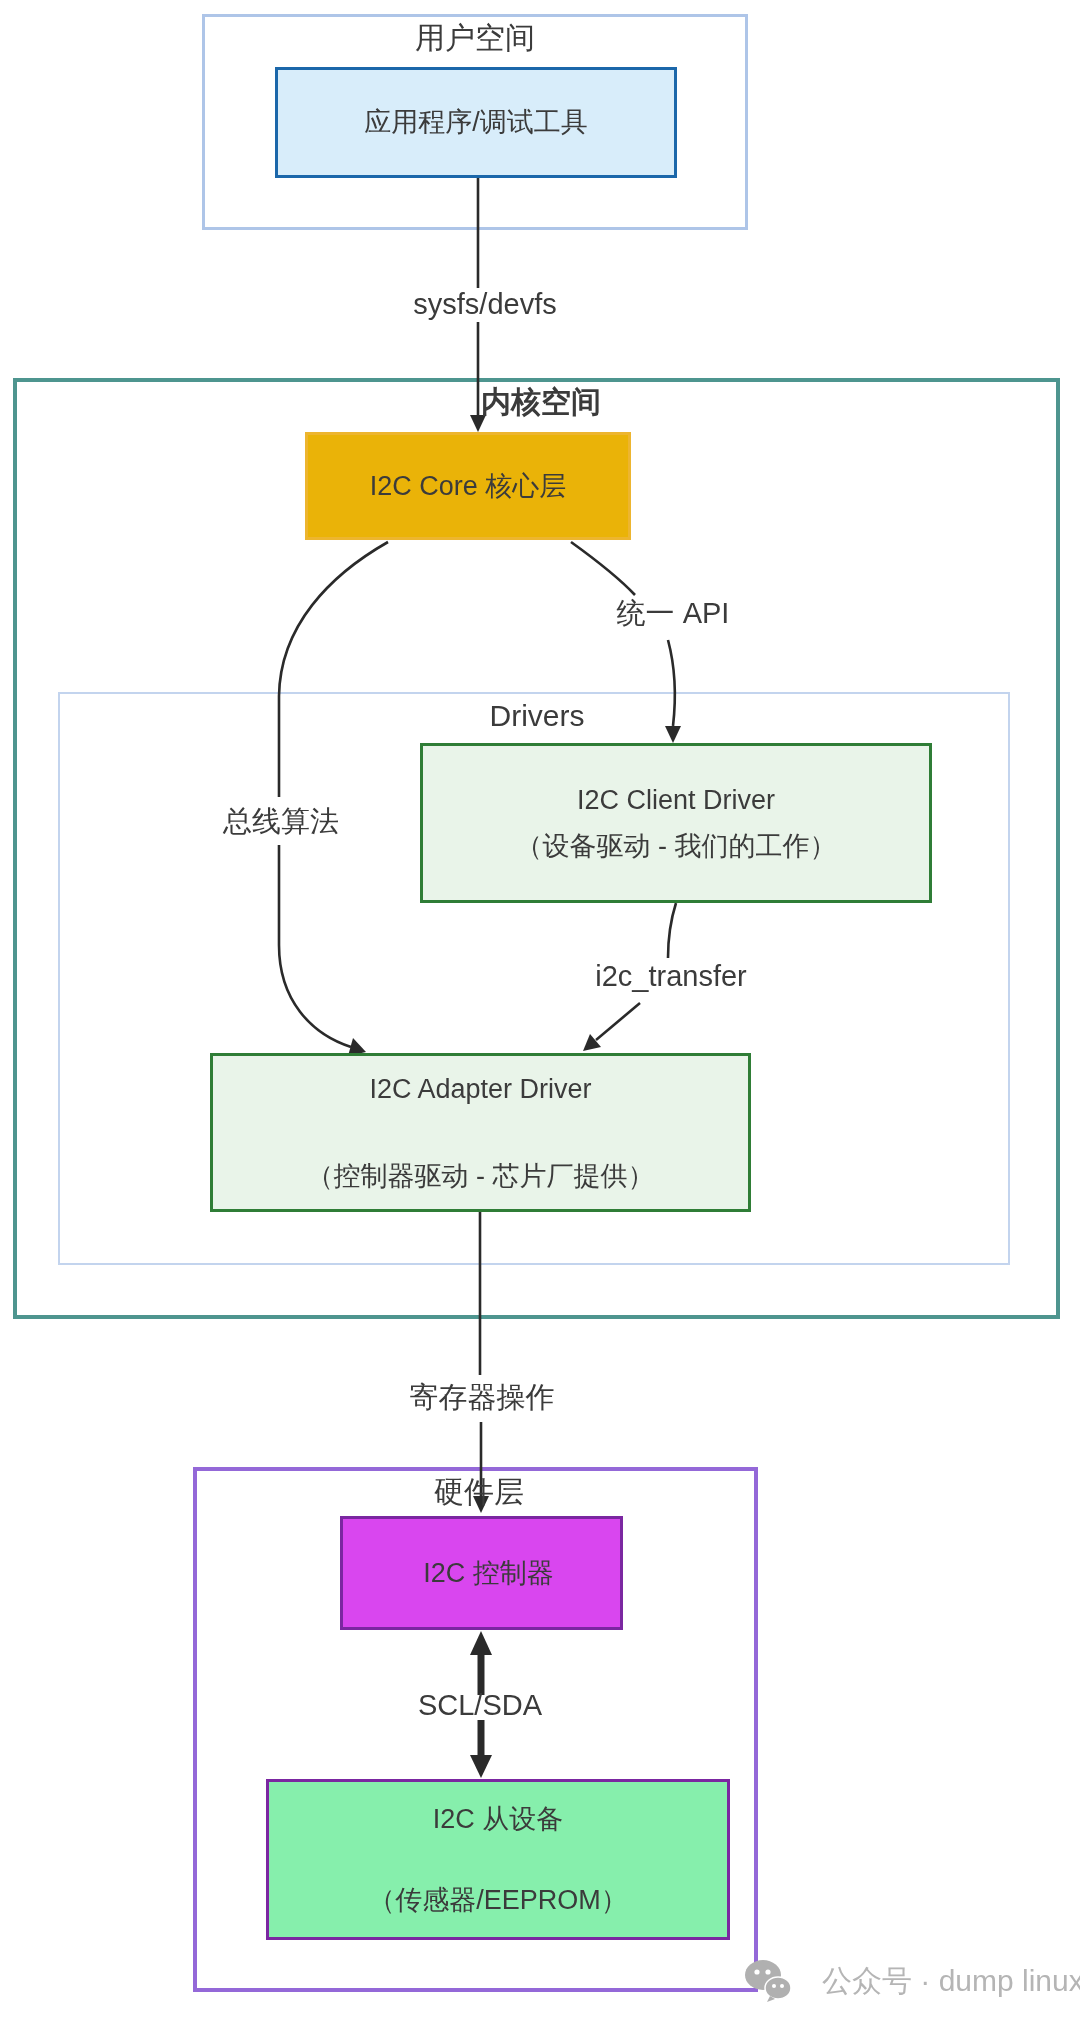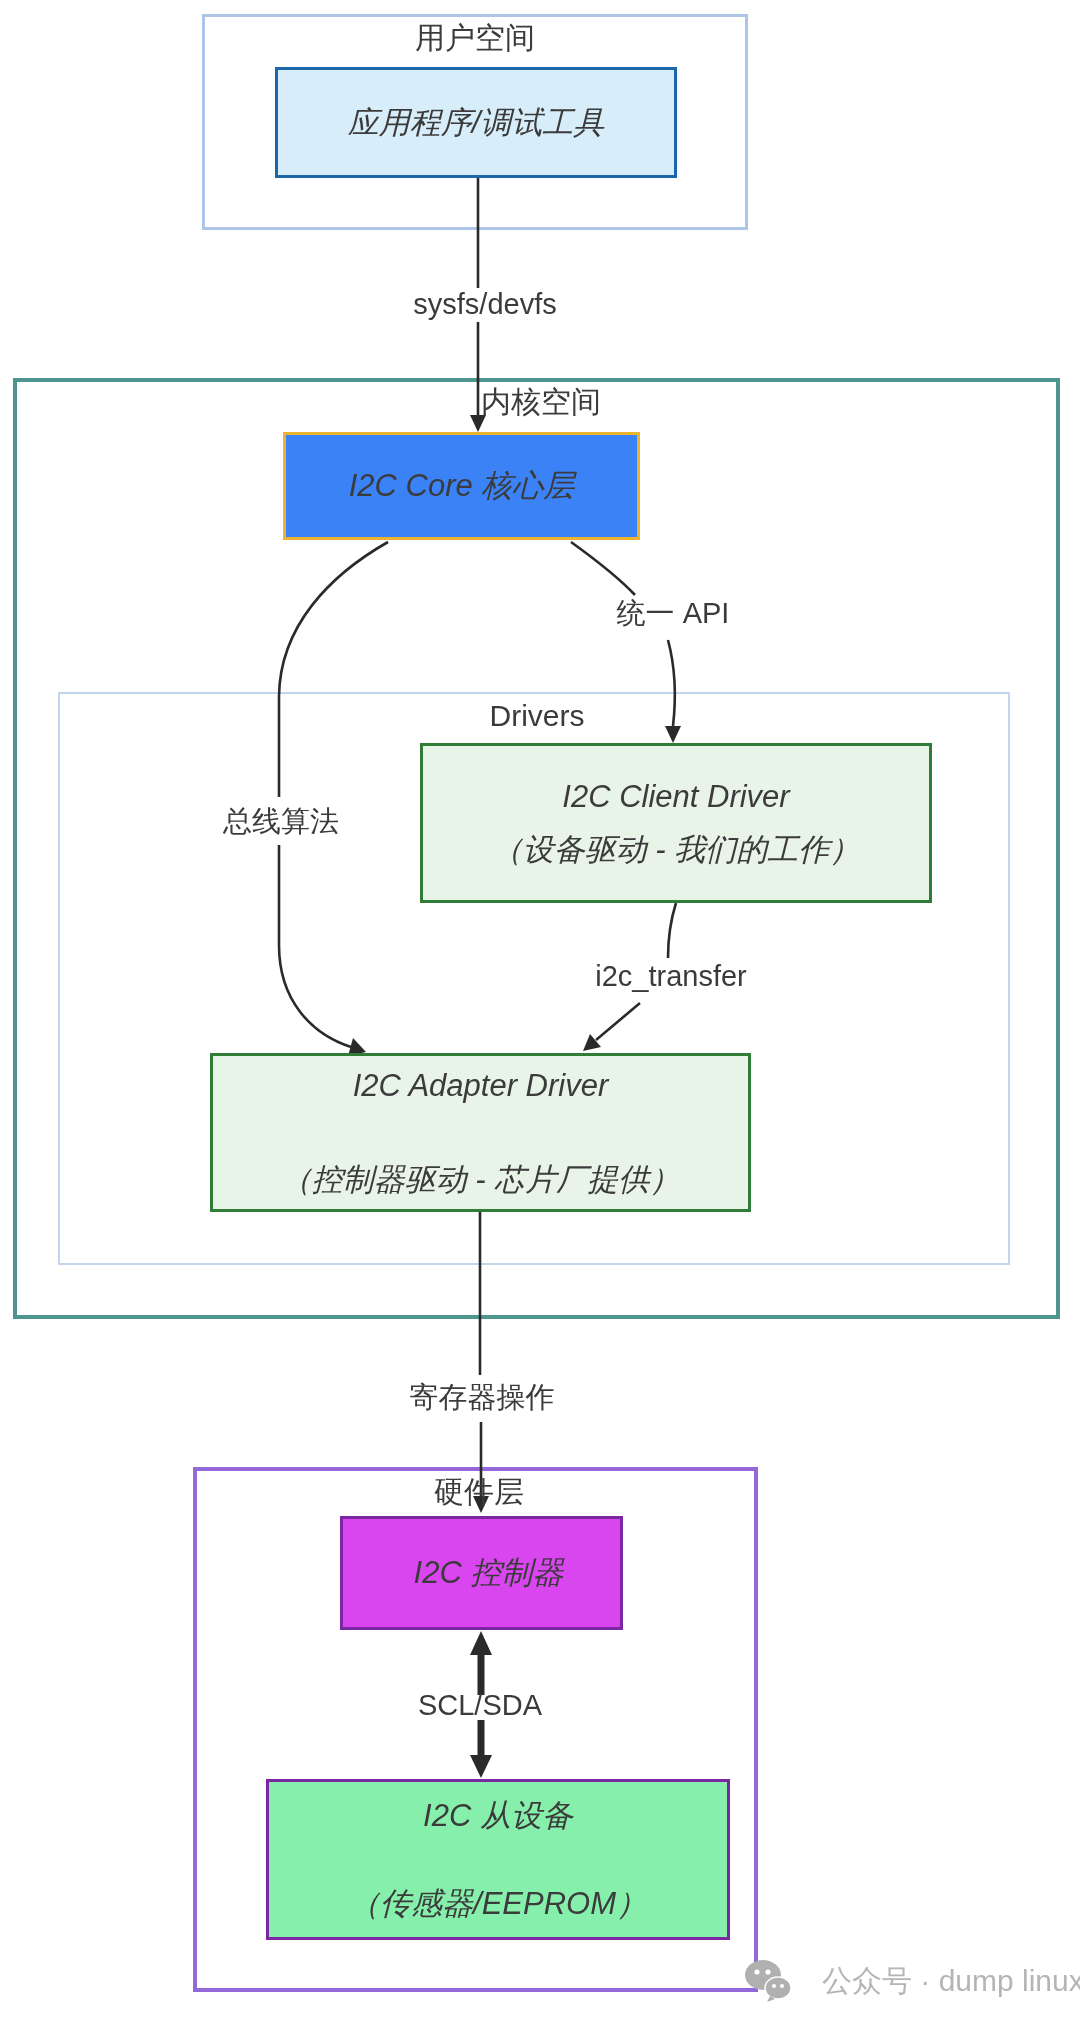--- a/index.html
+++ b/index.html
@@ -9,24 +9,24 @@
   }
   .container{position:absolute;background:transparent;box-sizing:border-box;}
   .container.user   {left:202px;top:14px;width:546px;height:216px;border:3px solid #aec5e8;}
   .container.kernel {left:13px;top:378px;width:1047px;height:941px;border:4px solid #4e958f;}
   .container.drivers{left:58px;top:692px;width:952px;height:573px;border:2px solid #c3d4ee;}
   .container.hw     {left:193px;top:1467px;width:565px;height:525px;border:4px solid #9468d8;}
 
   .node{
     position:absolute;box-sizing:border-box;display:flex;flex-direction:column;
     align-items:center;justify-content:center;text-align:center;
-    font-size:31px;line-height:1.72;color:#3b3b3b;font-style:italic;
+    font-size:27px;line-height:1.72;color:#3b3b3b;
   }
   .node.app       {left:275px;top:67px;width:402px;height:111px;background:#d8edfa;border:3px solid #1b67aa;}
-  .node.core      {left:283px;top:432px;width:357px;height:108px;background:#3b82f6;border:3px solid #edb52f;}
+  .node.core      {left:305px;top:432px;width:326px;height:108px;background:#eab308;border:3px solid #edb52f;}
   .node.client    {left:420px;top:743px;width:512px;height:160px;background:#e9f4e9;border:3px solid #2f7d36;}
   .node.adapter   {left:210px;top:1053px;width:541px;height:159px;background:#e9f4e9;border:3px solid #2f7d36;gap:40px;}
   .node.controller{left:340px;top:1516px;width:283px;height:114px;background:#d946ef;border:3px solid #7b27a1;padding-left:14px;}
   .node.slave     {left:266px;top:1779px;width:464px;height:161px;background:#86efac;border:3px solid #7b27a1;gap:35px;}
 
   .lbl{
     position:absolute;transform:translate(-50%,-50%);white-space:nowrap;
     font-size:29px;color:#3b3b3b;line-height:1.15;text-align:right;
   }
   .lbl.container-title{font-size:30px;}
@@ -70,21 +70,21 @@
     <path class="wire" d="M481,1422 V1496"></path>
     <polygon class="head" points="473,1496 489,1496 481,1513"></polygon>
 
     <path class="wire thick" d="M481,1652 V1695"></path>
     <polygon class="head" points="481,1631 470,1655 492,1655"></polygon>
     <path class="wire thick" d="M481,1720 V1757"></path>
     <polygon class="head" points="481,1778 470,1755 492,1755"></polygon>
   </svg>
 
   <div class="lbl container-title" style="left:475px;top:38px;">用户空间</div>
-  <div class="lbl container-title" style="left:541px;top:402px;">内核空间</div>
+  <div class="lbl container-title" style="left:541px;top:402px;font-weight:bold;">内核空间</div>
   <div class="lbl container-title" style="left:537px;top:716px;">Drivers</div>
   <div class="lbl container-title" style="left:479px;top:1492px;">硬件层</div>
 
   <div class="node app">
     <span>应用程序/调试工具</span>
   </div>
 
   <div class="node core">
     <span>I2C Core 核心层</span>
   </div>

